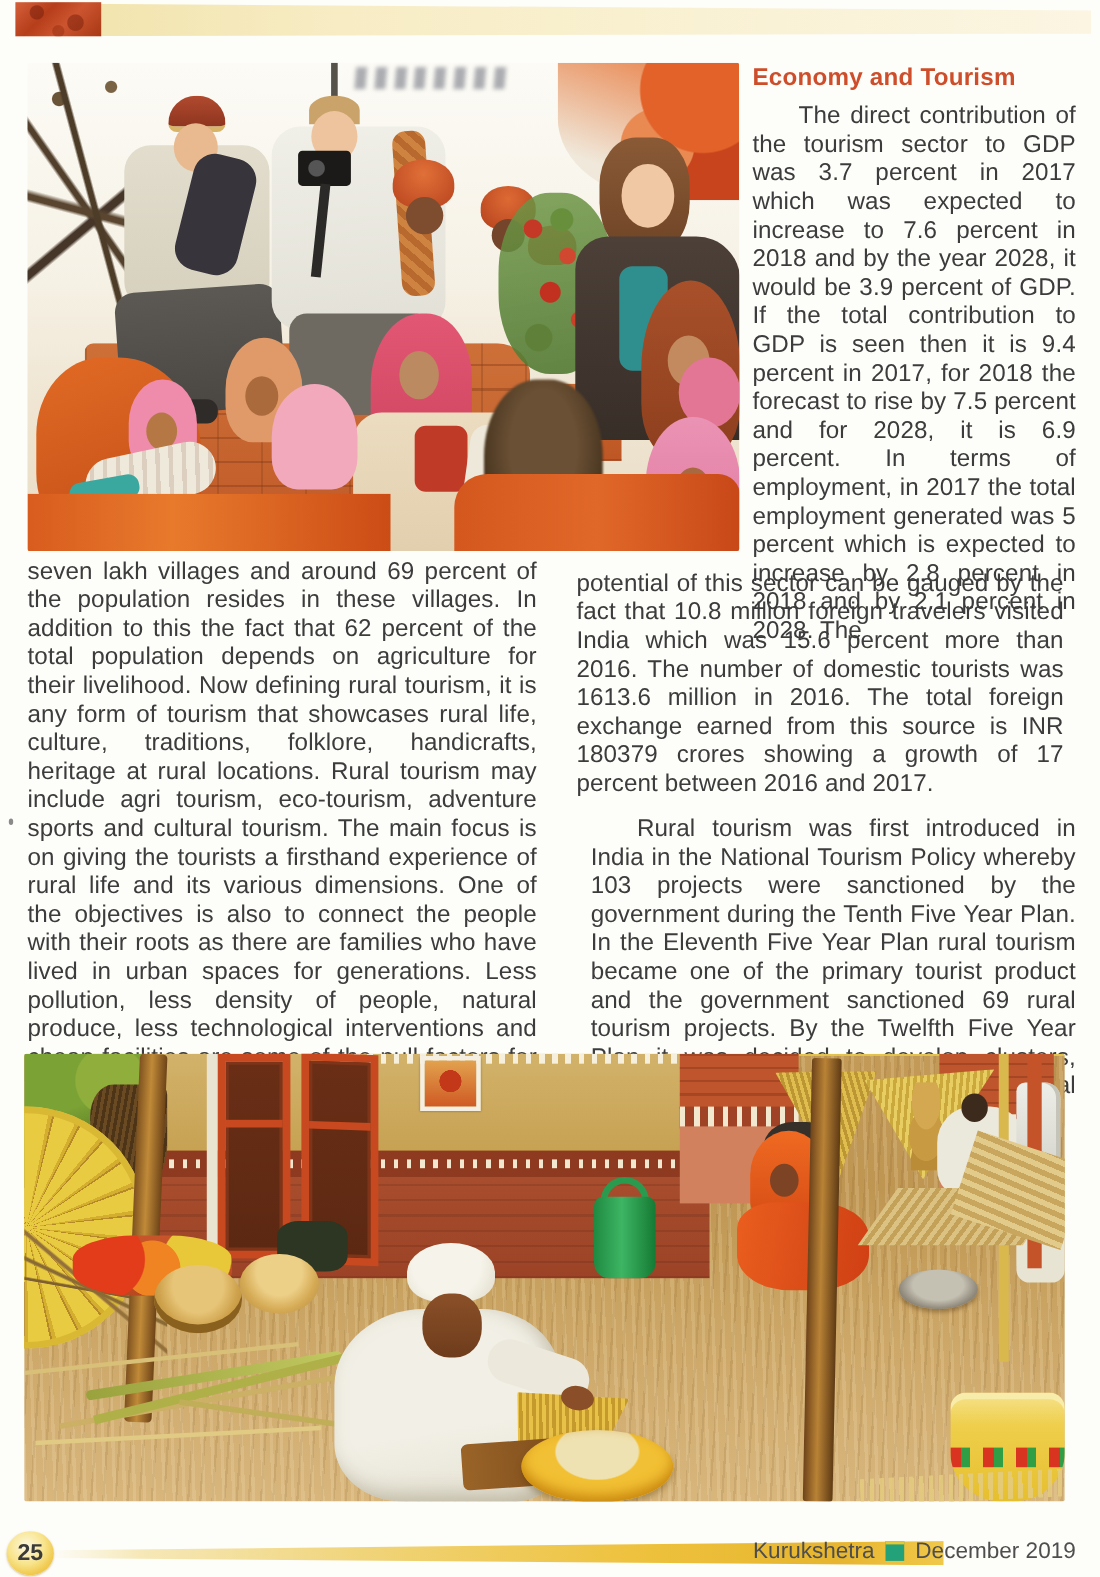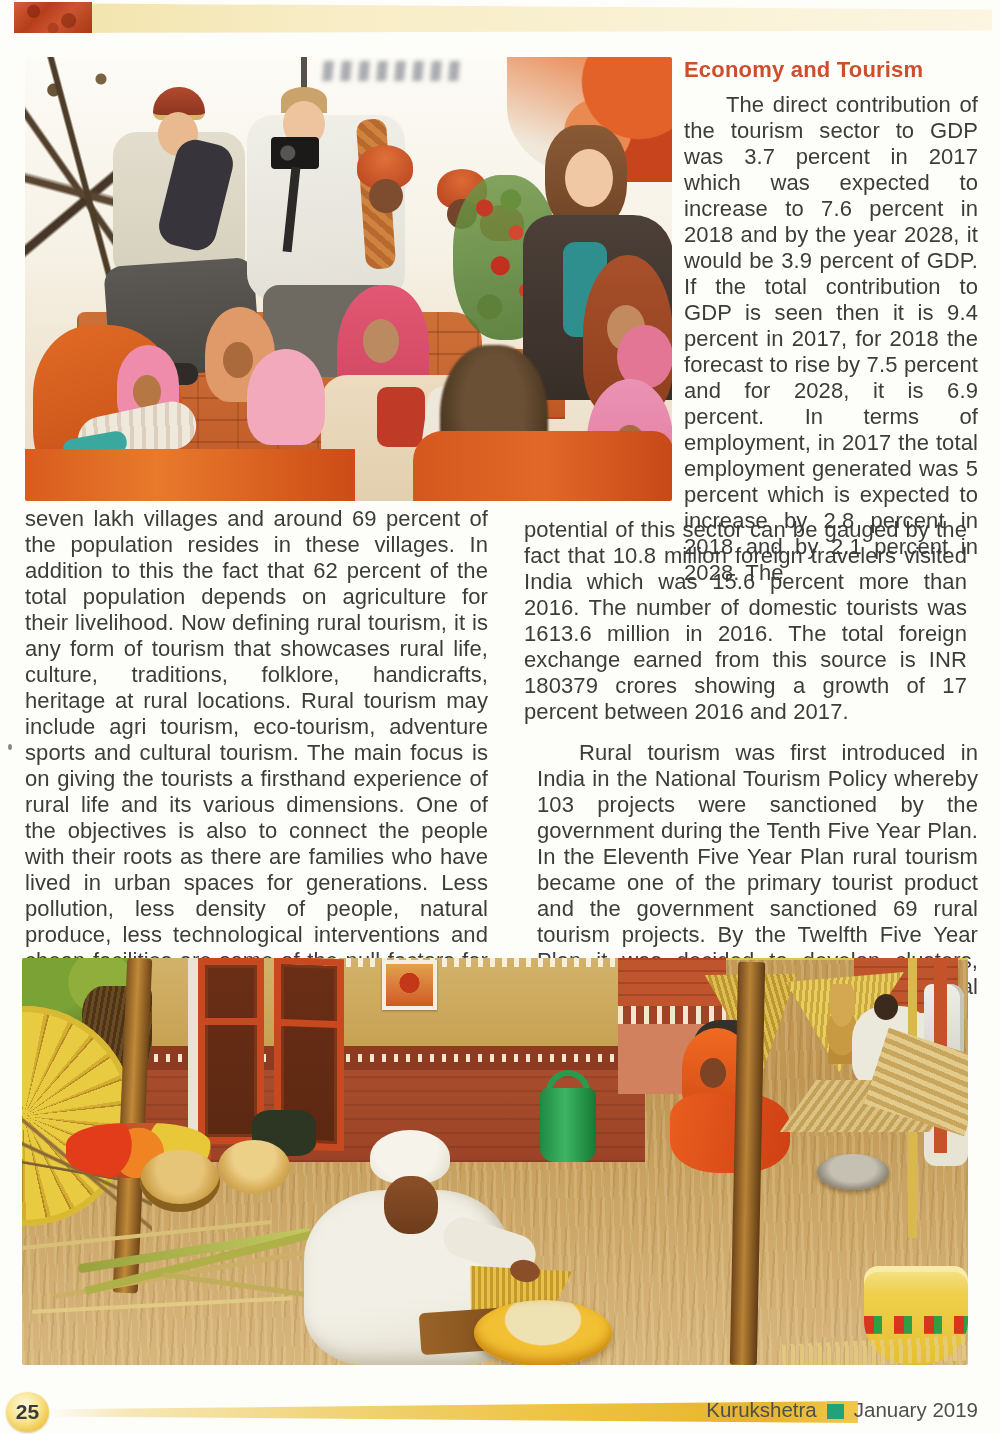--- a/index.html
+++ b/index.html
@@ -200,17 +200,17 @@
   </figure>
 
   <footer>
     <div class="badge">
       <span>25</span>
     </div>
     <div class="goldbar"></div>
     <div class="footer-text">
       <span>Kurukshetra</span>
       <span class="footer-square"></span>
-      <span>January 2019</span>
+      <span>December 2019</span>
     </div>
   </footer>
 
 </div>
 
 </body></html>

